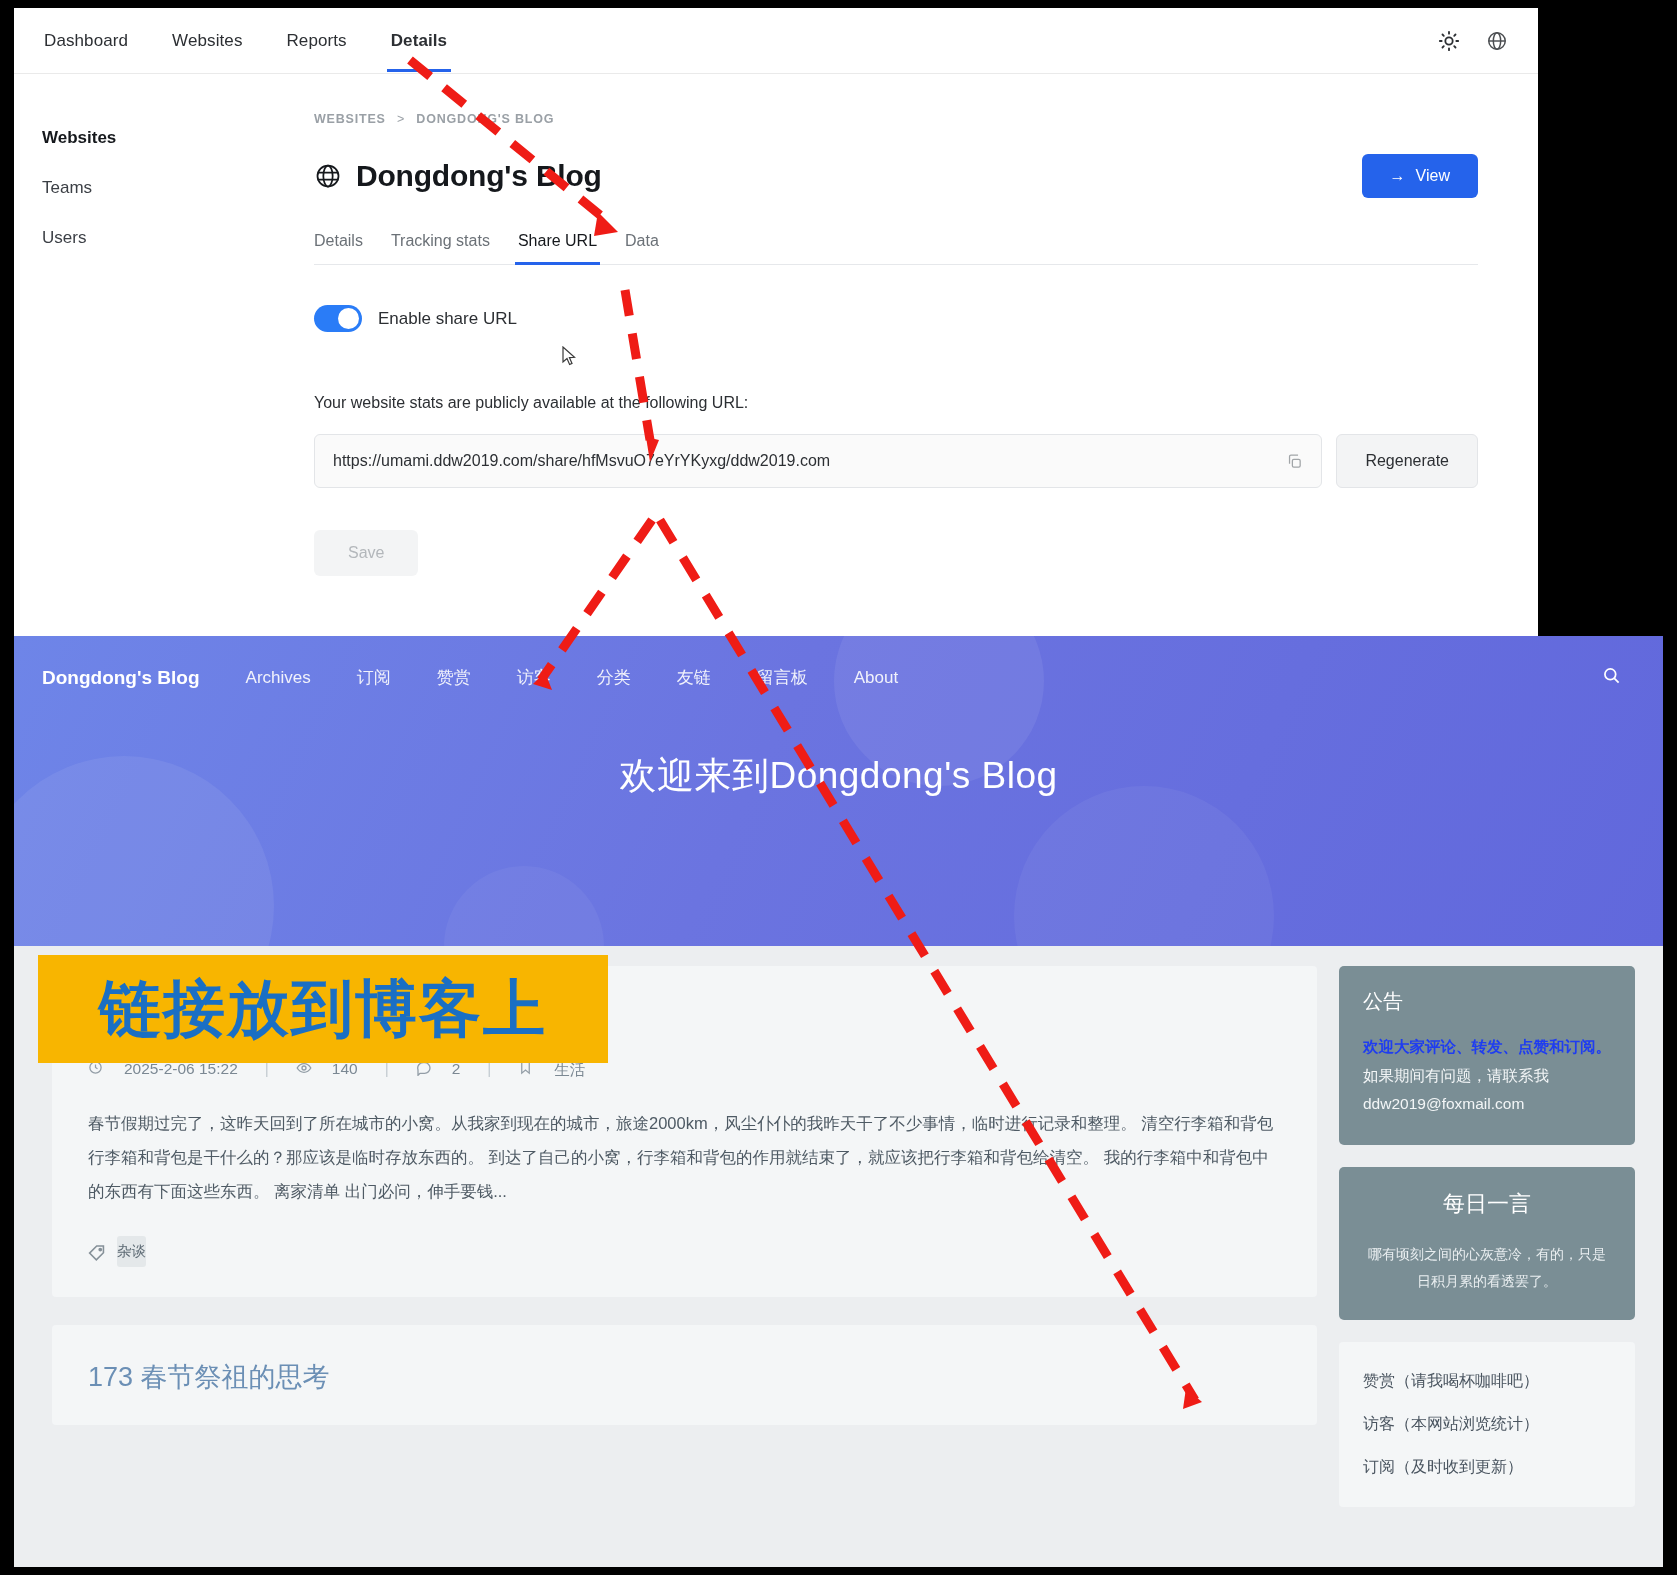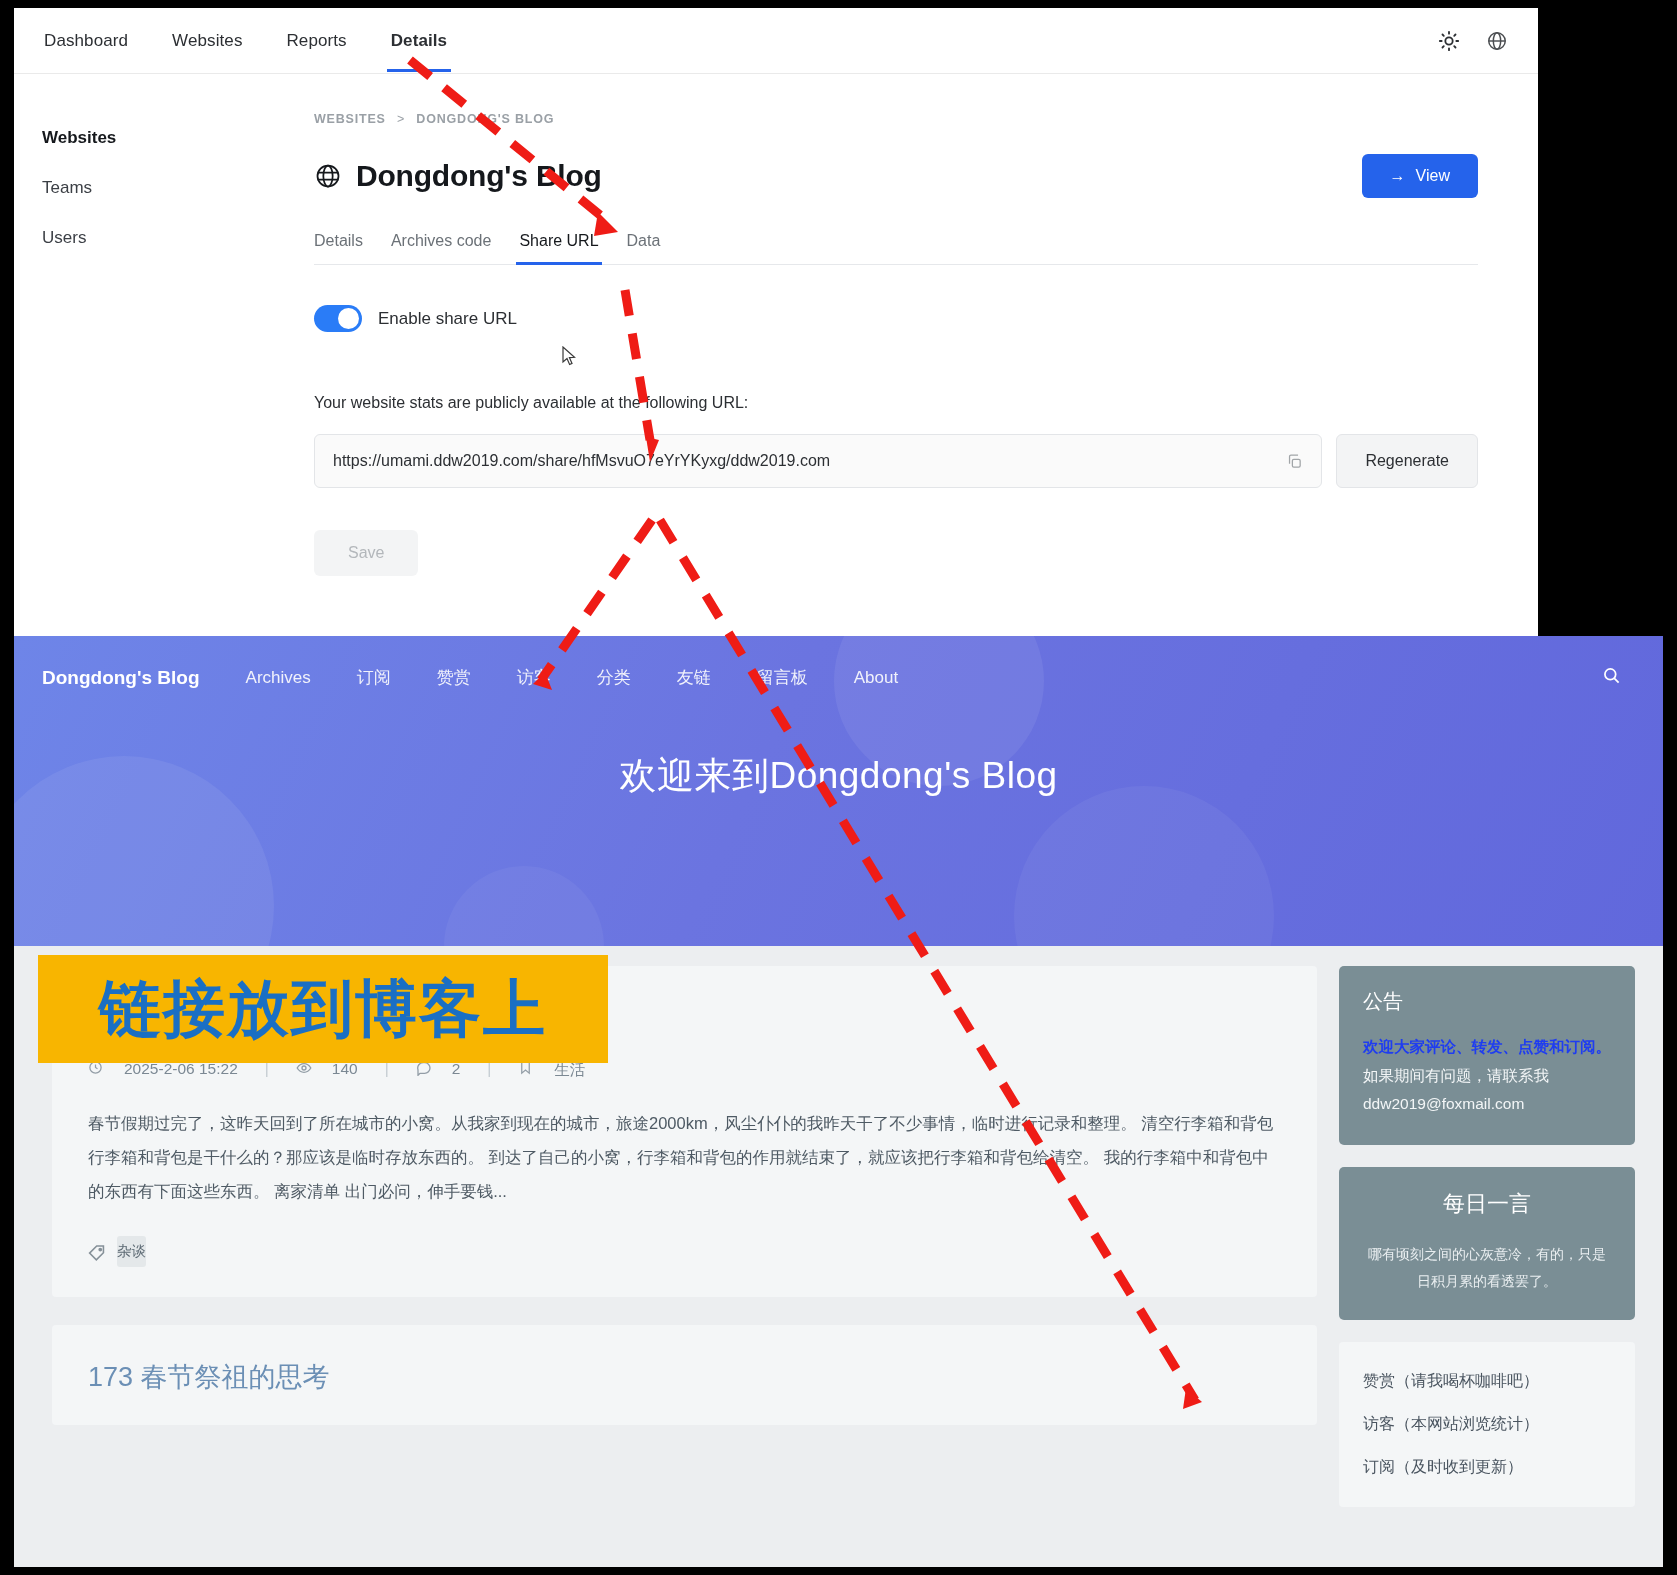--- a/index.html
+++ b/index.html
@@ -441,21 +441,21 @@
           </span>
           <span class="page-title">Dongdong's Blog</span>
           <button class="view-btn">
             <span>→</span>
             <span>View</span>
           </button>
         </div>
 
         <div class="tabs">
           <div class="tab">Details</div>
-          <div class="tab">Archives code</div>
+          <div class="tab">Tracking stats</div>
           <div class="tab active">Share URL</div>
           <div class="tab">Data</div>
         </div>
 
         <div class="toggle-row">
           <div class="toggle"></div>
           <span class="toggle-label">Enable share URL</span>
         </div>
 
         <div class="hint">Your website stats are publicly available at the following URL:</div>

